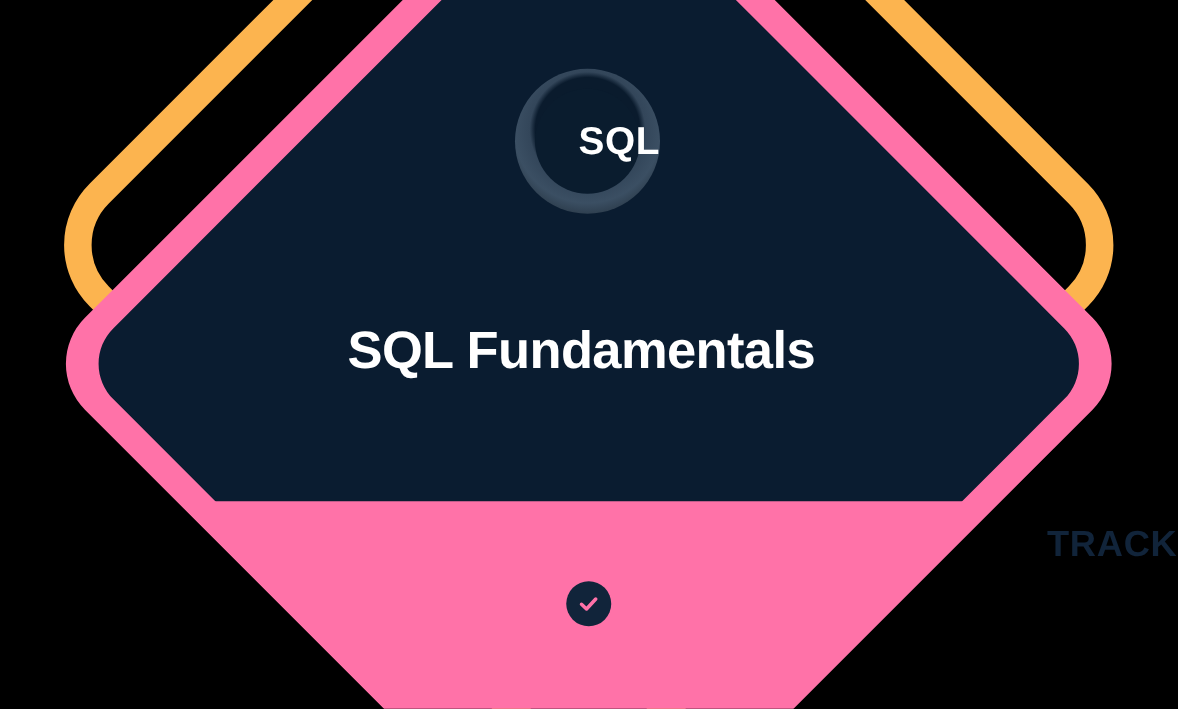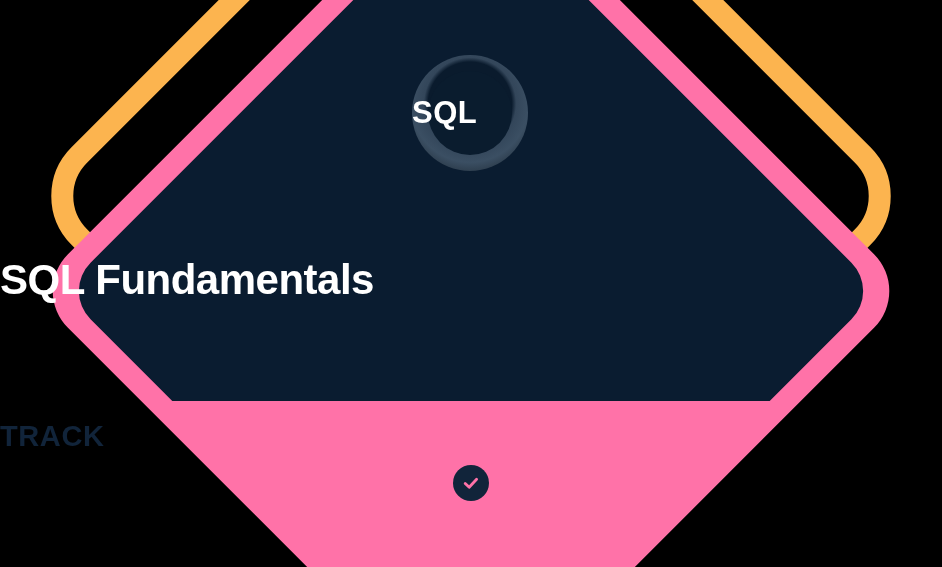--- a/index.html
+++ b/index.html
@@ -34,21 +34,21 @@
   .emblem {
     position: absolute;
     left: 412px;
     top: 55px;
     width: 116px;
     height: 116px;
     border-radius: 50%;
     background: radial-gradient(circle at 50% 42%, #0a1b2d 0%, #0a1b2d 47%, #33465a 52%, #3b4f63 66%, #24323f 84%, #13212f 100%);
     display: flex;
     align-items: center;
-    justify-content: flex-start;
+    justify-content: flex-end;
   }
   .emblem-inner {
     position: absolute;
     left: 16px;
     top: 16px;
     width: 84px;
     height: 84px;
     border-radius: 50%;
     background: #0a1c2e;
   }
@@ -61,36 +61,36 @@
     letter-spacing: 0.5px;
     font-family: "Liberation Sans", sans-serif;
   }
 
   
   .title {
     position: absolute;
     left: 0;
     top: 256px;
     width: 930px;
-    text-align: left;
+    text-align: center;
     color: #ffffff;
     font-size: 42px;
     font-weight: bold;
     letter-spacing: -0.5px;
     font-family: "Liberation Sans", sans-serif;
     white-space: nowrap;
   }
 
   
   .status {
     position: absolute;
     left: 0;
     top: 419px;
     width: 942px;
-    text-align: left;
+    text-align: right;
   }
   .status-line {
     color: #11243a;
     font-size: 29px;
     font-weight: bold;
     line-height: 35px;
     letter-spacing: 0.6px;
     font-family: "Liberation Sans", sans-serif;
   }
   .check-wrap {

